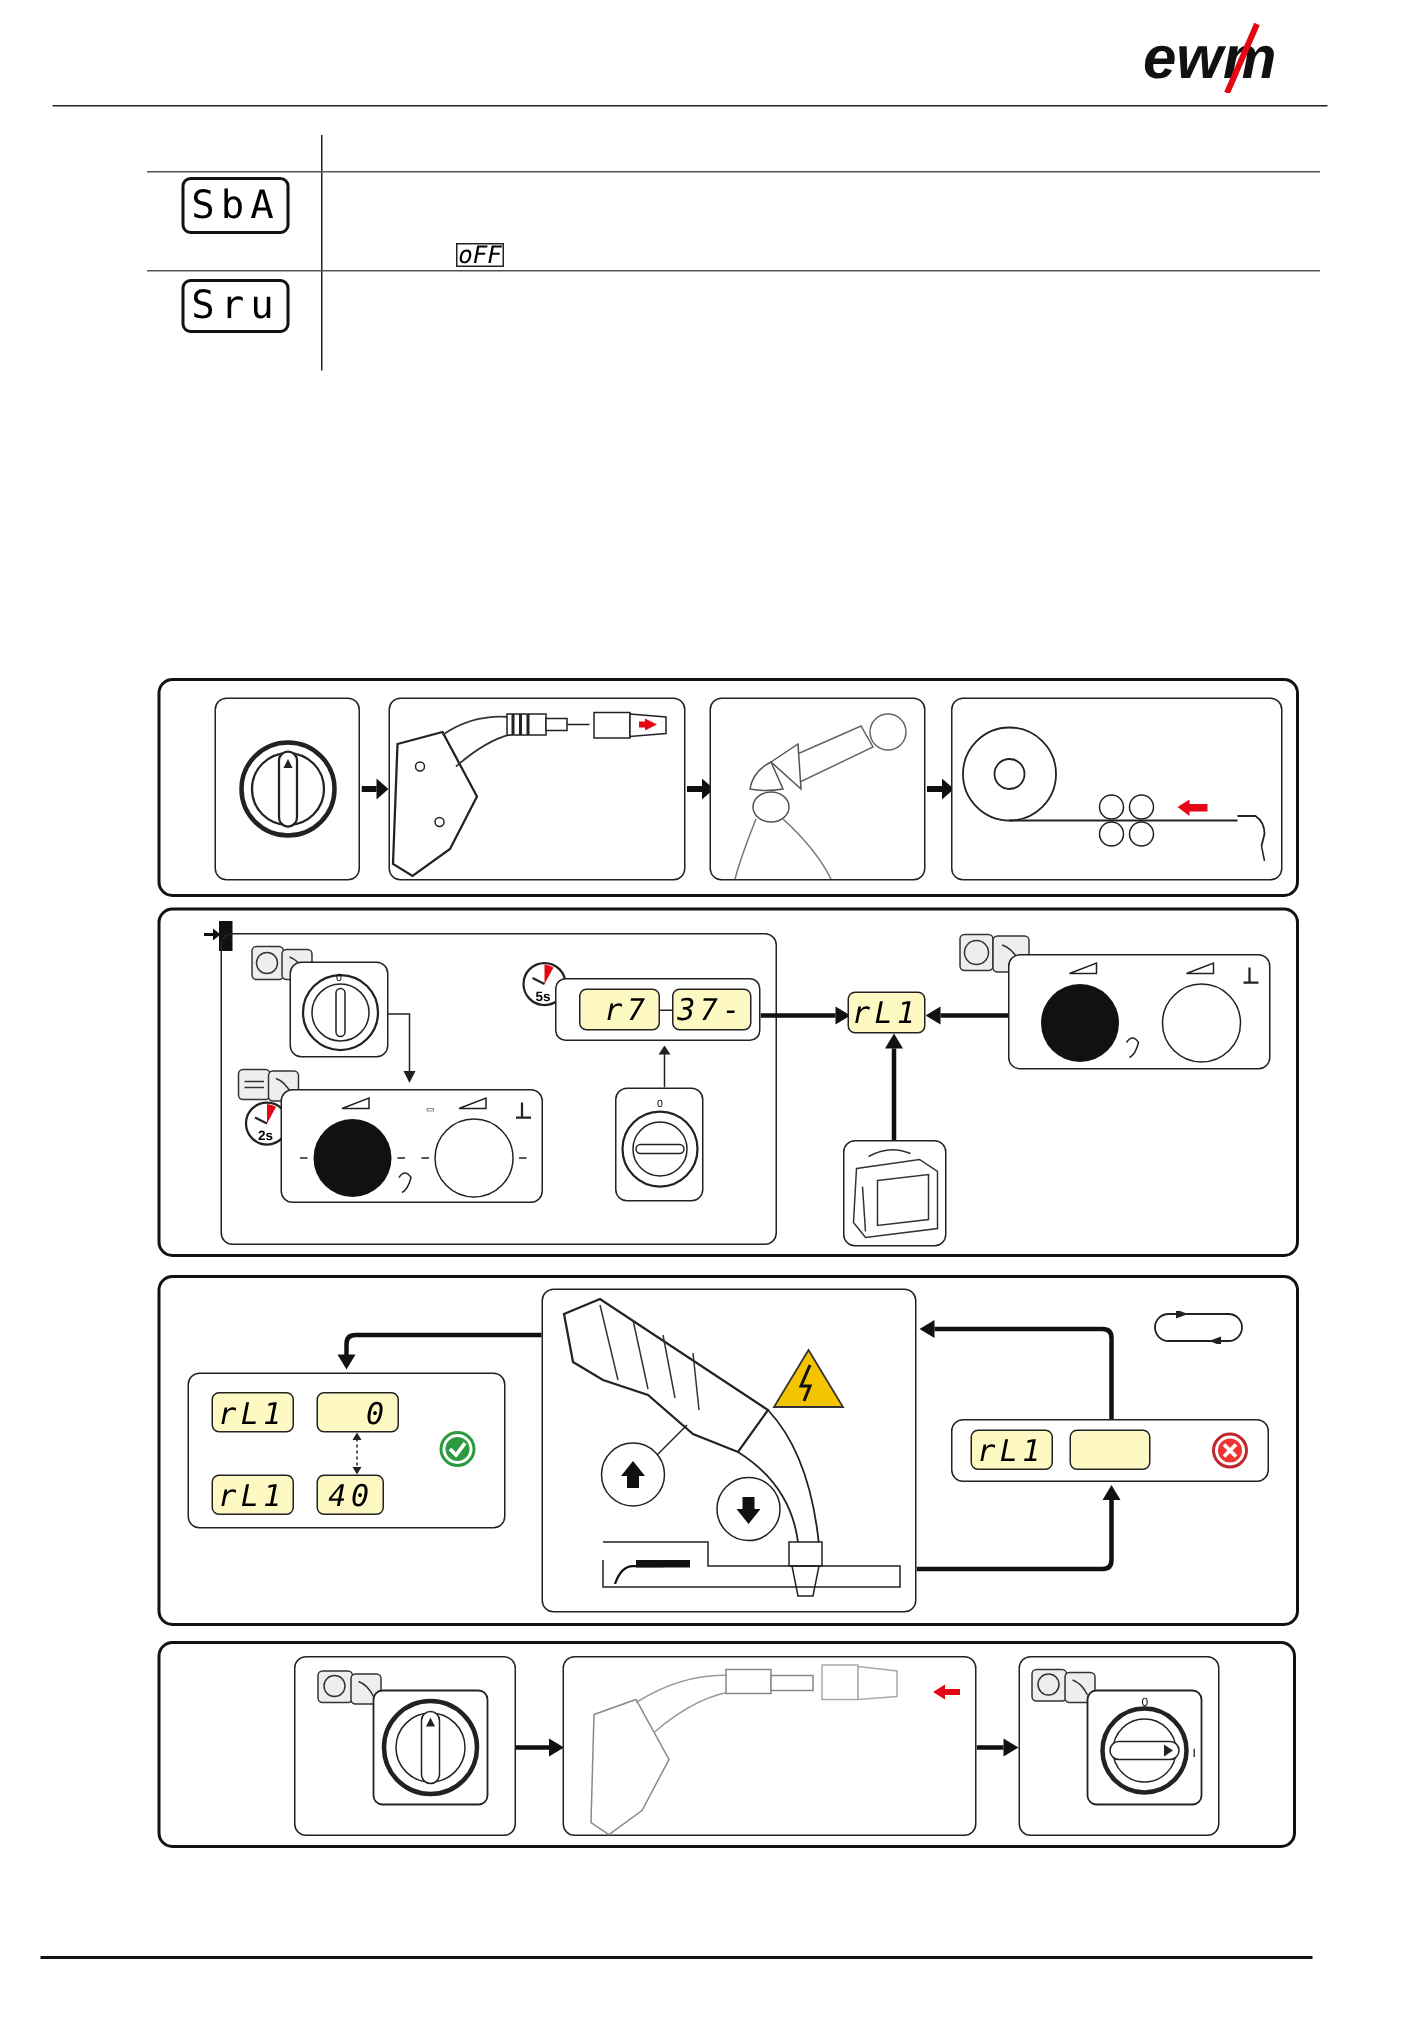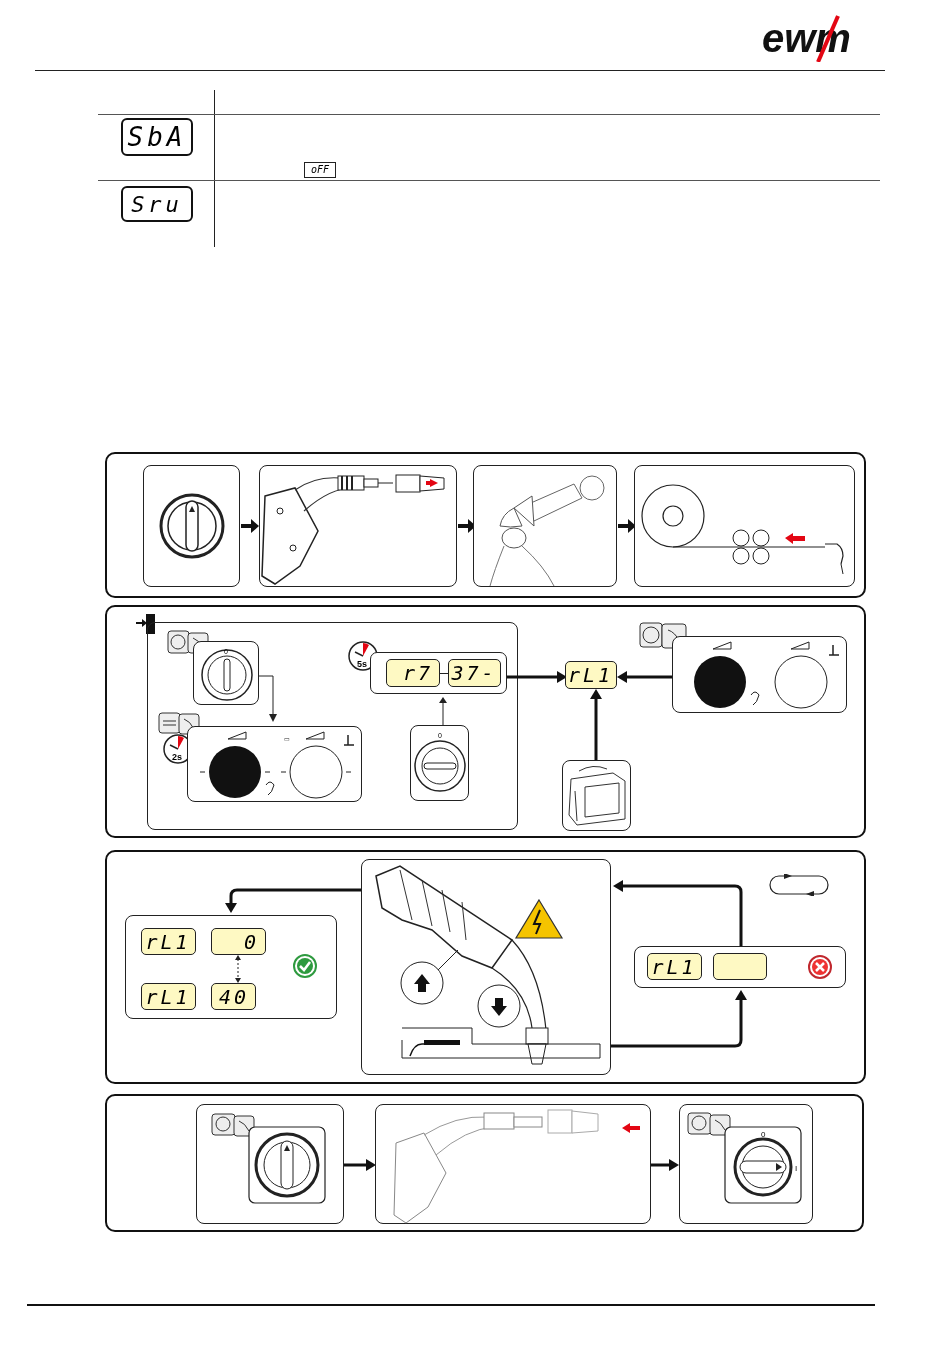--- a/index.html
+++ b/index.html
@@ -6,21 +6,21 @@
   body{width:950px;height:1359px;position:relative;overflow:hidden;font-family:"Liberation Sans",sans-serif;color:#000;}
   .abs{position:absolute;}
   
   .logo{left:740px;top:14px;width:130px;height:48px;margin-left:20px;}
   .hr-top{left:35px;top:70px;width:850px;height:0;border-top:1.5px solid #222;}
   .hr-bottom{left:27px;top:1304px;width:848px;height:0;border-top:2px solid #111;}
   
   .tbl-vline{left:214px;top:90px;width:0;height:157px;border-left:1.5px solid #222;}
   .tbl-hline{left:98px;width:782px;height:0;border-top:1.5px solid #555;}
   .lcd{border:2px solid #111;border-radius:6px;background:#fff;display:flex;align-items:center;justify-content:center;box-sizing:border-box;}
-  .seg{font-family:"DejaVu Sans Mono",monospace;font-style:italic;letter-spacing:4px;}
+  .seg{font-family:"DejaVu Sans Mono",monospace;letter-spacing:4px;}
   
   .panel{border:2px solid #111;border-radius:10px;box-sizing:border-box;background:#fff;}
   .box{border:1.5px solid #222;border-radius:8px;box-sizing:border-box;background:#fff;}
   .lcd-sm{border:1.5px solid #222;border-radius:5px;box-sizing:border-box;background:#fef9c3;display:flex;align-items:center;justify-content:flex-end;padding-right:6px;font-family:"DejaVu Sans Mono",monospace;font-style:italic;font-size:20px;letter-spacing:3px;}
   .lcd-sm.left{justify-content:center;padding-right:1px;}
 </style>
 </head>
 <body>
 
 <div class="abs logo">
@@ -31,24 +31,24 @@
 </div>
 <div class="abs hr-top"></div>
 
 <div class="abs tbl-vline"></div>
 <div class="abs tbl-hline" style="top:114px"></div>
 <div class="abs tbl-hline" style="top:180px"></div>
 
 <div class="abs lcd" style="left:121px;top:118px;width:72px;height:38px;">
   <span class="seg" style="font-size:26px">SbA</span>
 </div>
-<div class="abs" style="left:304px;top:162px;width:30px;height:14px;border:1px solid #222;font-family:'DejaVu Sans Mono',monospace;font-size:10px;font-style:italic;line-height:14px;text-align:center;">oFF</div>
+<div class="abs" style="left:304px;top:162px;width:30px;height:14px;border:1px solid #222;font-family:'DejaVu Sans Mono',monospace;font-size:16px;font-style:italic;line-height:14px;text-align:center;">oFF</div>
 
 <div class="abs lcd" style="left:121px;top:186px;width:72px;height:36px;">
-  <span class="seg" style="font-size:22px">Sru</span>
+  <span class="seg" style="font-size:26px">Sru</span>
 </div>
 
 <div class="abs panel" style="left:105px;top:452px;width:761px;height:146px;"></div>
 
 <div class="abs box" style="left:143px;top:465px;width:97px;height:122px;">
   <svg width="97" height="122">
     <circle cx="48" cy="60" r="31" fill="none" stroke="#222" stroke-width="3"></circle>
     <circle cx="48" cy="60" r="24" fill="none" stroke="#222" stroke-width="1.5"></circle>
     <rect x="42" y="35" width="12" height="50" rx="6" fill="#fff" stroke="#222" stroke-width="1.5"></rect>
     <polygon points="48,40 45,46 51,46" fill="#222"></polygon>

